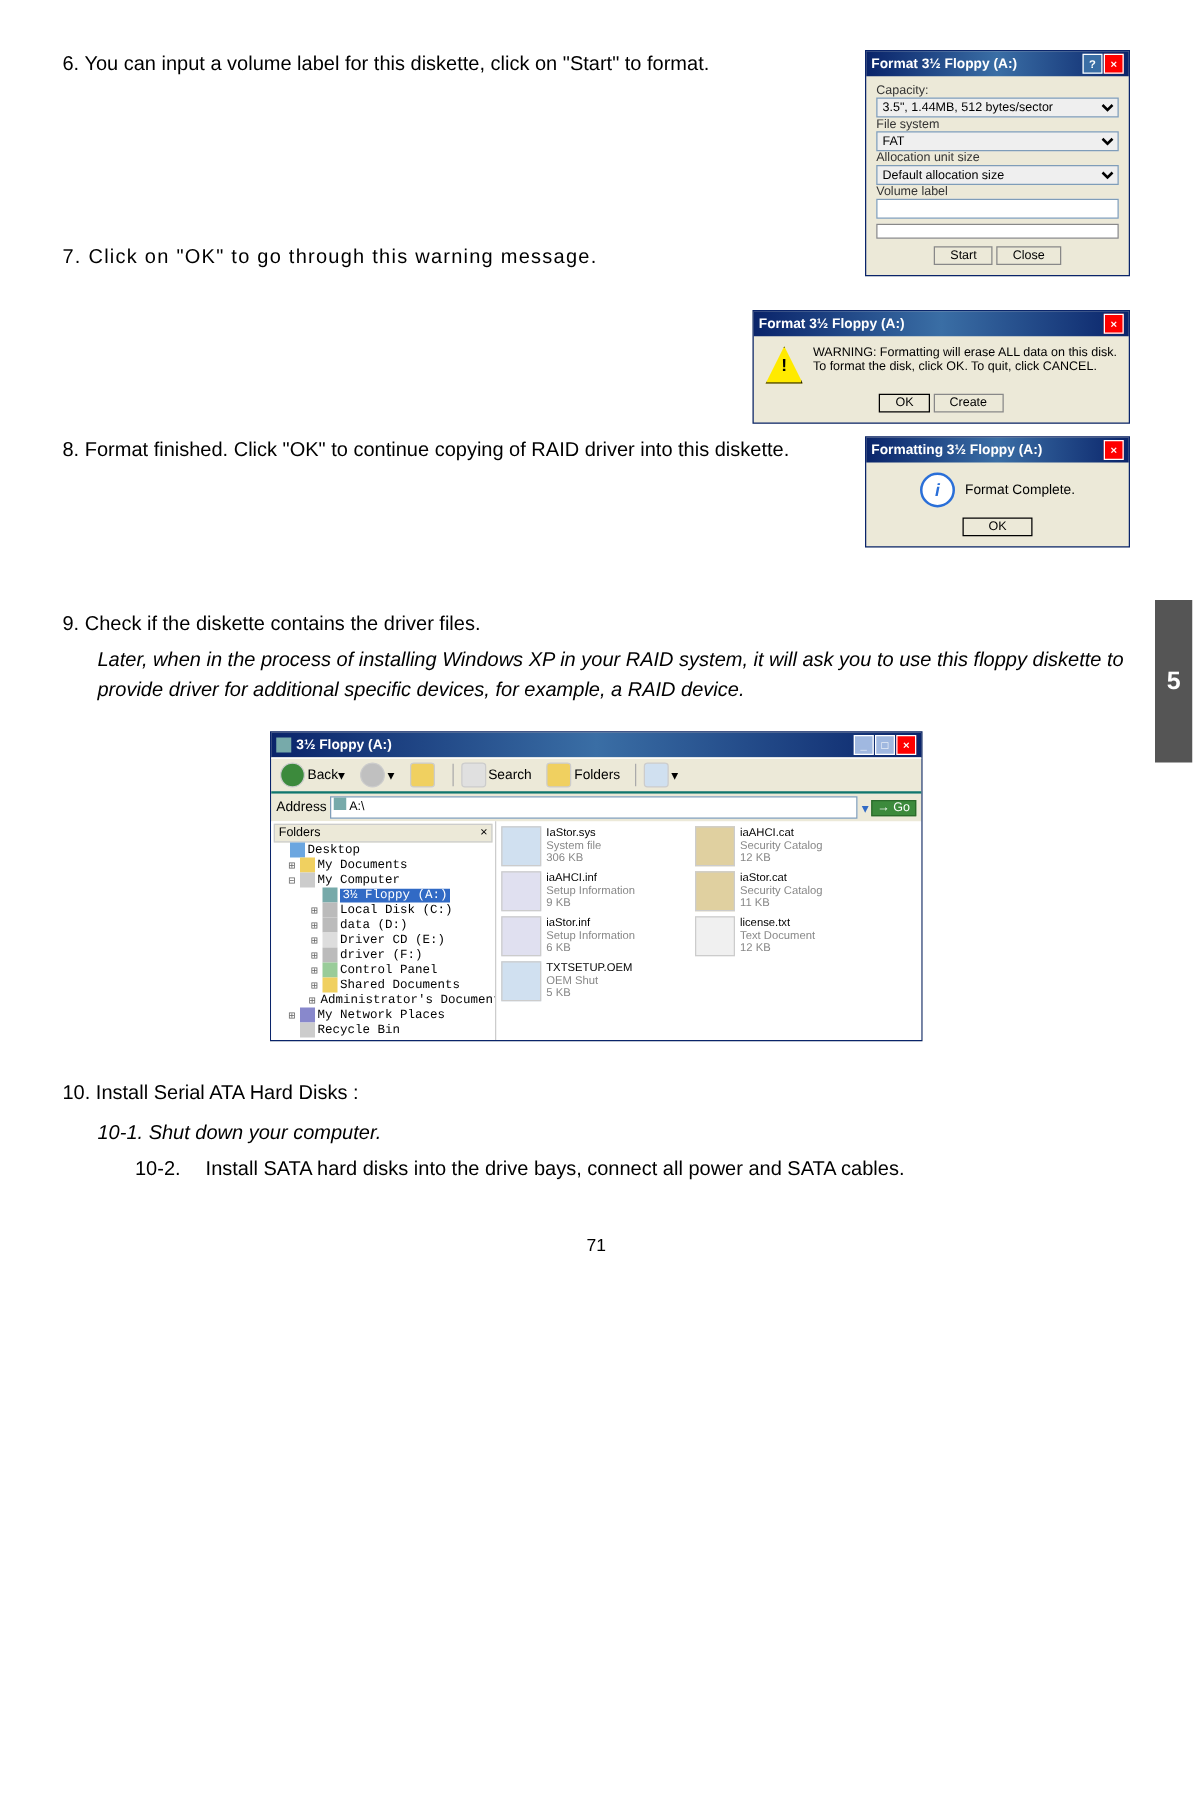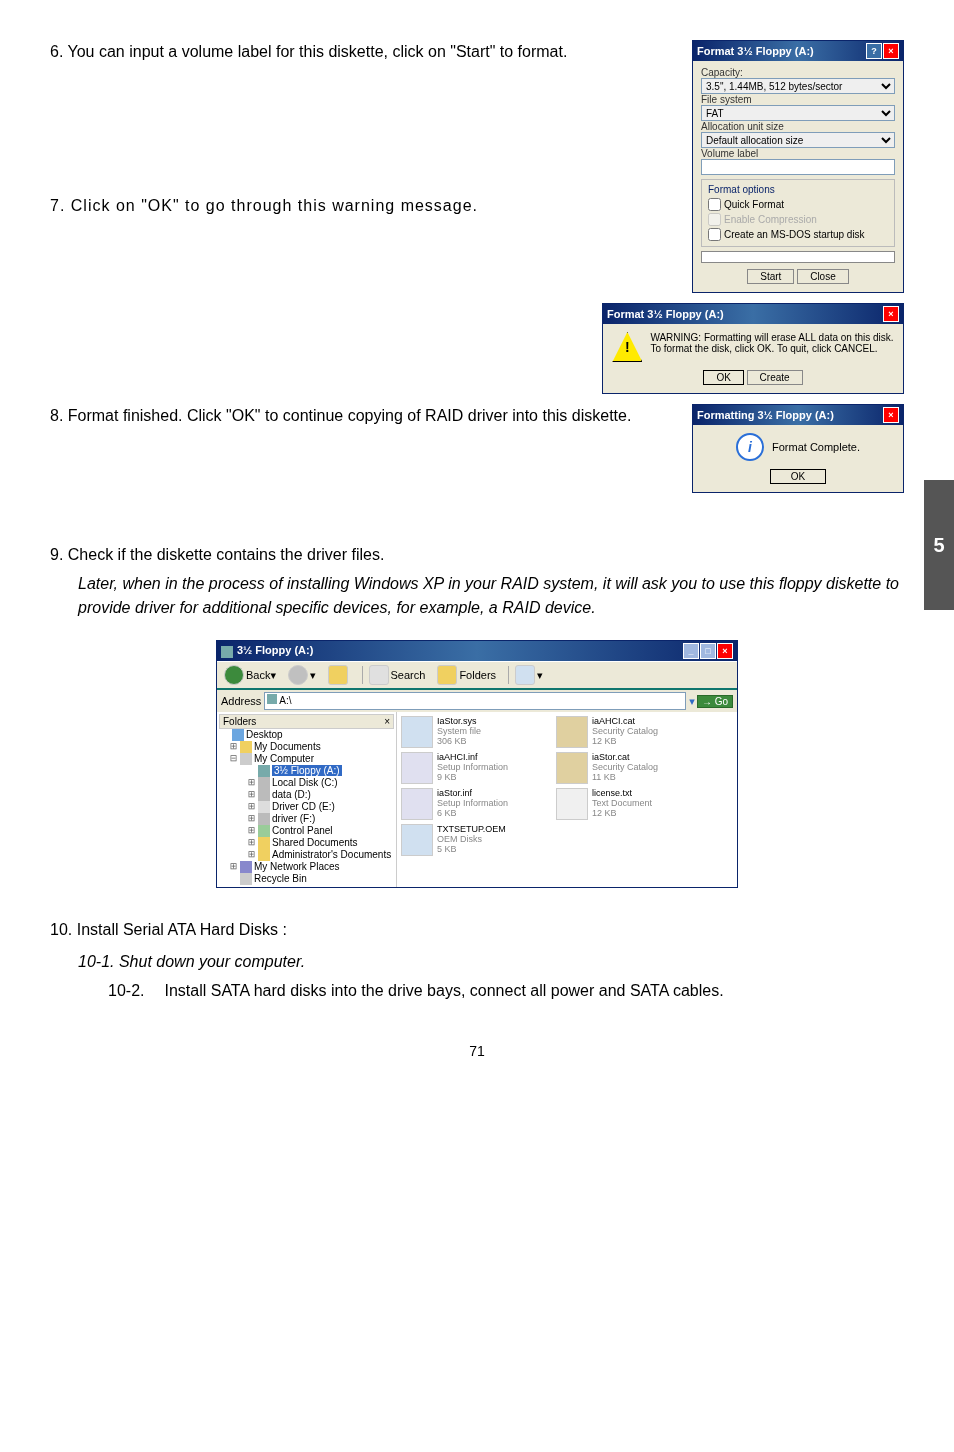--- a/index.html
+++ b/index.html
@@ -62,21 +62,21 @@
 .up-ico { background: #f0d060; }
 .search-ico { background: #e0e0e0; }
 .folders-ico { background: #f0d060; }
 .views-ico { background: #d0e0f0; }
 .addressbar { background: #ece9d8; padding: 2px 4px; display: flex; align-items: center; font-size: 11px; }
 .addressbar .addr-input { flex: 1; background: #fff; border: 1px solid #7f9db9; padding: 0 2px; margin: 0 3px; height: 16px; line-height: 16px; font-size: 10px; }
 .go-btn { background: #3c8a3c; color: #fff; padding: 0 4px; font-size: 10px; border: 1px solid #2a6a2a; }
 .explorer-main { display: flex; background: #fff; height: 175px; }
 .folder-pane { width: 175px; background: #fff; border-right: 1px solid #ccc; padding: 2px; font-size: 10px; overflow: hidden; }
 .folder-pane .hdr { display: flex; justify-content: space-between; background: #ece9d8; padding: 1px 3px; border: 1px solid #ccc; }
-.tree-item { display: flex; align-items: flex-start; padding: 0 0 0 2px; white-space: nowrap; }
+.tree-item { display: flex; align-items: flex-end; padding: 0 0 0 2px; white-space: nowrap; font-family: Liberation Mono, monospace; }
 .tree-item .exp { width: 9px; font-size: 9px; color: #666; text-align: center; }
 .tree-item .fico { width: 12px; height: 12px; margin: 0 2px; display: inline-block; }
 .fico-desktop { background: #6ba6e0; }
 .fico-folder { background: #f0d060; }
 .fico-computer { background: #ccc; }
 .fico-floppy { background: #7aa; }
 .fico-disk { background: #bbb; }
 .fico-cd { background: #ddd; }
 .fico-panel { background: #9c9; }
 .fico-net { background: #88c; }
@@ -114,35 +114,20 @@
       </div>
       <div class="xp-body">
         <label>Capacity:</label>
         <select><option>3.5", 1.44MB, 512 bytes/sector</option></select>
         <label>File system</label>
         <select><option>FAT</option></select>
         <label>Allocation unit size</label>
         <select><option>Default allocation size</option></select>
         <label>Volume label</label>
         <input type="text" style="">
-        <div class="fieldset">
-          <div class="fieldset-title">Format options</div>
-          <div class="chk-line">
-              <input type="checkbox" style="">
-              <span>Quick Format</span>
-            </div>
-          <div class="chk-line dis">
-              <input type="checkbox" disabled="" style="">
-              <span>Enable Compression</span>
-            </div>
-          <div class="chk-line">
-              <input type="checkbox" style="">
-              <span>Create an MS-DOS startup disk</span>
-            </div>
-        </div>
         <div class="progress-bar"></div>
         <div class="btnrow">
           <button class="btn">Start</button>
           <button class="btn">Close</button>
         </div>
       </div>
     </div>
   </div>
 </div>
 
@@ -343,21 +328,21 @@
           <div class="finfo">
             <div class="fname">license.txt</div>
             <div class="ftype">Text Document</div>
             <div class="fsize">12 KB</div>
           </div>
         </div>
       <div class="file-item">
           <div class="fthumb th-oem"></div>
           <div class="finfo">
             <div class="fname">TXTSETUP.OEM</div>
-            <div class="ftype">OEM Disks</div>
+            <div class="ftype">OEM Shut</div>
             <div class="fsize">5 KB</div>
           </div>
         </div>
     </div>
   </div>
 </div>
 
 <div class="step-text" style="margin-bottom:8px">10. Install Serial ATA Hard Disks :</div>
 <div class="step-text indent-sub" style="margin-bottom:5px">10-1. Shut down your computer.</div>
 <div class="step-text indent-sub2">

